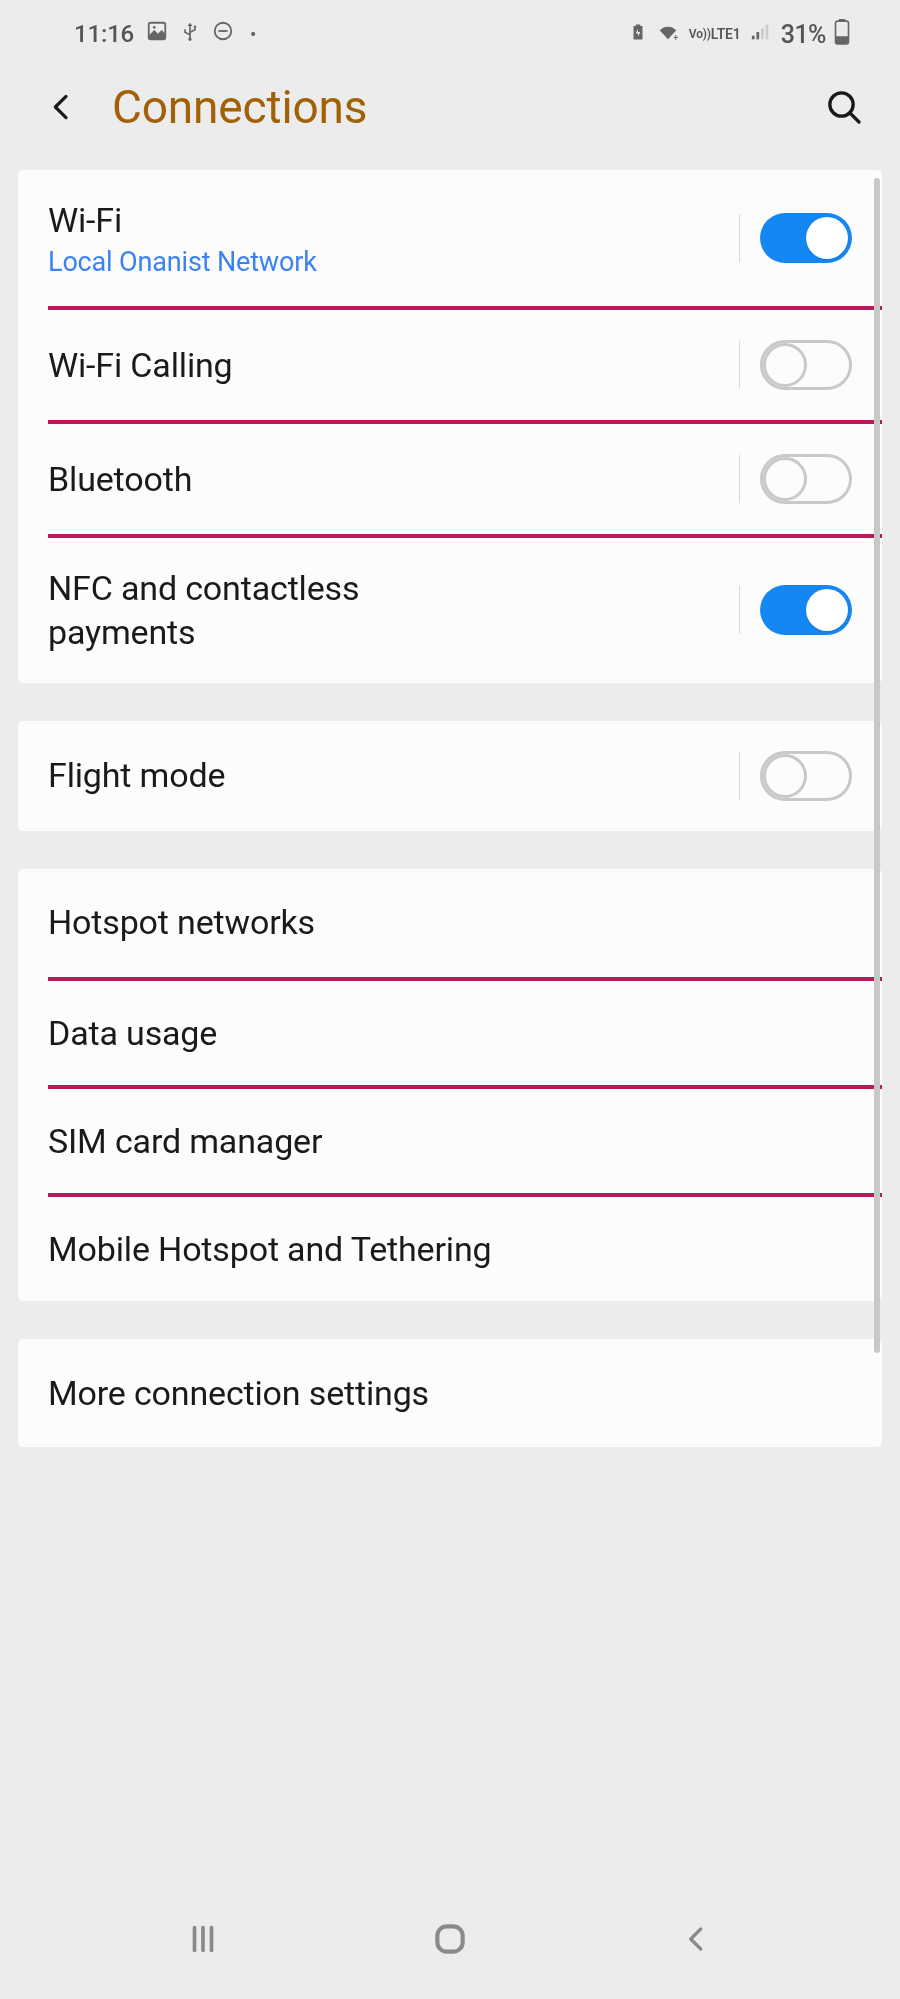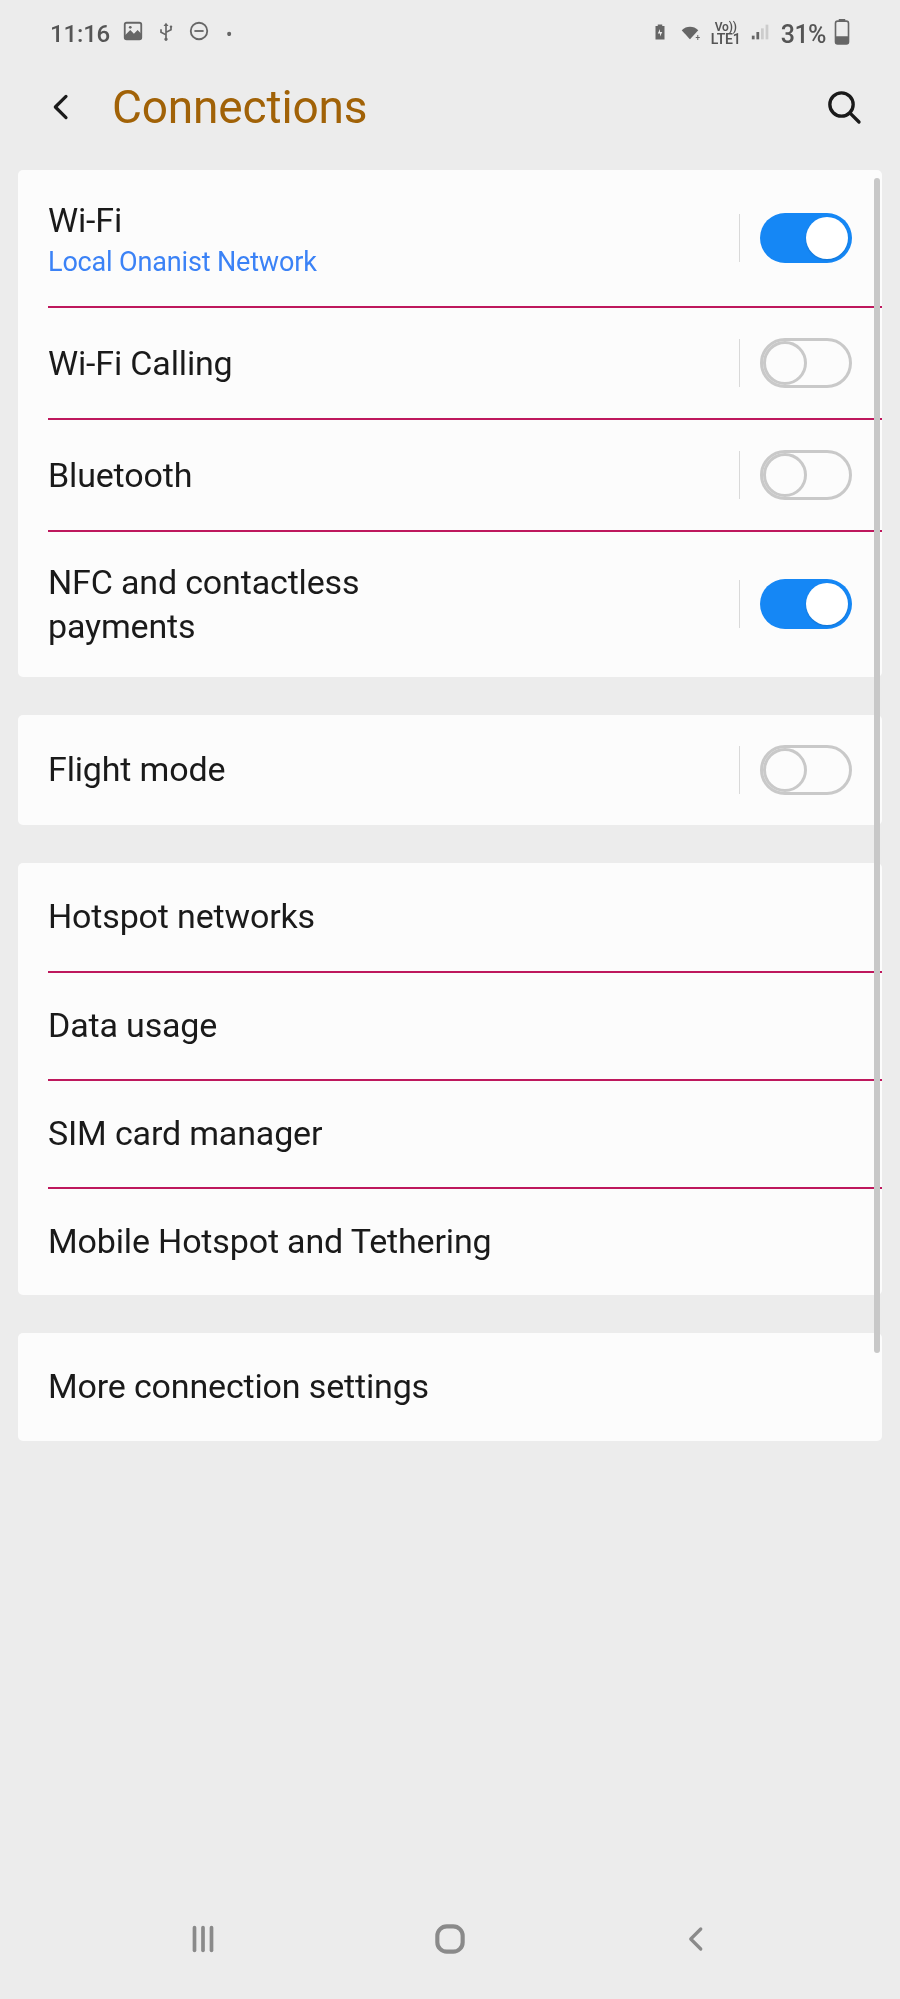--- a/index.html
+++ b/index.html
@@ -9,21 +9,21 @@
     font-family: -apple-system, "Segoe UI", Roboto, Helvetica, Arial, sans-serif;
     color: #1a1a1a;
     letter-spacing: -0.01em;
   }
 
   
   .status-bar {
     display: flex;
     justify-content: space-between;
     align-items: center;
-    padding: 10px 50px 0 50px;
+    padding: 10px 50px 0 74px;
     height: 58px;
     font-size: 24px;
     font-weight: 500;
     color: #555;
   }
   .status-left, .status-right { display: flex; align-items: center; gap: 12px; }
   .status-right { gap: 8px; font-size: 22px; }
   .status-icon { color: #666; }
   .lte-label { font-size: 14px; line-height: 0.9; font-weight: 600; }
   .batt-text { font-size: 25px; font-weight: 500; letter-spacing: -0.02em; }
@@ -52,21 +52,21 @@
     overflow: hidden;
   }
 
   
   .row {
     display: flex;
     align-items: center;
     padding: 30px 30px 30px 30px;
     min-height: 108px;
   }
-  .row + .row { border-top: 2px solid #be185d; margin-left: 30px; padding-left: 0; gap: 36px;}
+  .row + .row { border-top: 4px solid #be185d; margin-left: 30px; padding-left: 0; gap: 36px;}
   .row-text { flex: 1; min-width: 0; }
   .row-title { font-size: 34px; font-weight: 400; color: #1a1a1a; line-height: 1.3; }
   .row-sub { font-size: 27px; color: #3b82f6; margin-top: 4px; }
   .row.tall { padding-top: 28px; padding-bottom: 28px; }
 
   
   .toggle-wrap {
     display: flex;
     align-items: center;
     gap: 20px;
@@ -155,21 +155,21 @@
             <path d="M15 2 H9 V4 H6 V22 H18 V4 H15 Z"></path>
             <path d="M9 14 L12 8 L12 12 L15 12 L12 18 L12 14 Z" fill="#ececec"></path>
           </svg>
       </span>
       <span class="status-icon">
         <svg width="26" height="22" viewBox="0 0 24 24" fill="#666">
             <path d="M12 20 C12 20 3 10 3 10 C8 5 16 5 21 10 Z"></path>
             <text x="18" y="22" font-size="9" fill="#666">+</text>
           </svg>
       </span>
-      <span style="display:flex;flex-direction:column;align-items:center;line-height:0.85;">
+      <span style="display:flex;align-items:center;line-height:0.85;">
         <span class="lte-label" style="font-size:12px;">Vo))</span>
         <span class="lte-label">LTE1</span>
       </span>
       <span class="status-icon">
         <svg width="24" height="22" viewBox="0 0 24 24">
             <rect x="2" y="16" width="3" height="4" fill="#666"></rect>
             <rect x="7" y="12" width="3" height="8" fill="#666"></rect>
             <rect x="12" y="8" width="3" height="12" fill="#ccc"></rect>
             <rect x="17" y="4" width="3" height="16" fill="#ccc"></rect>
           </svg>

